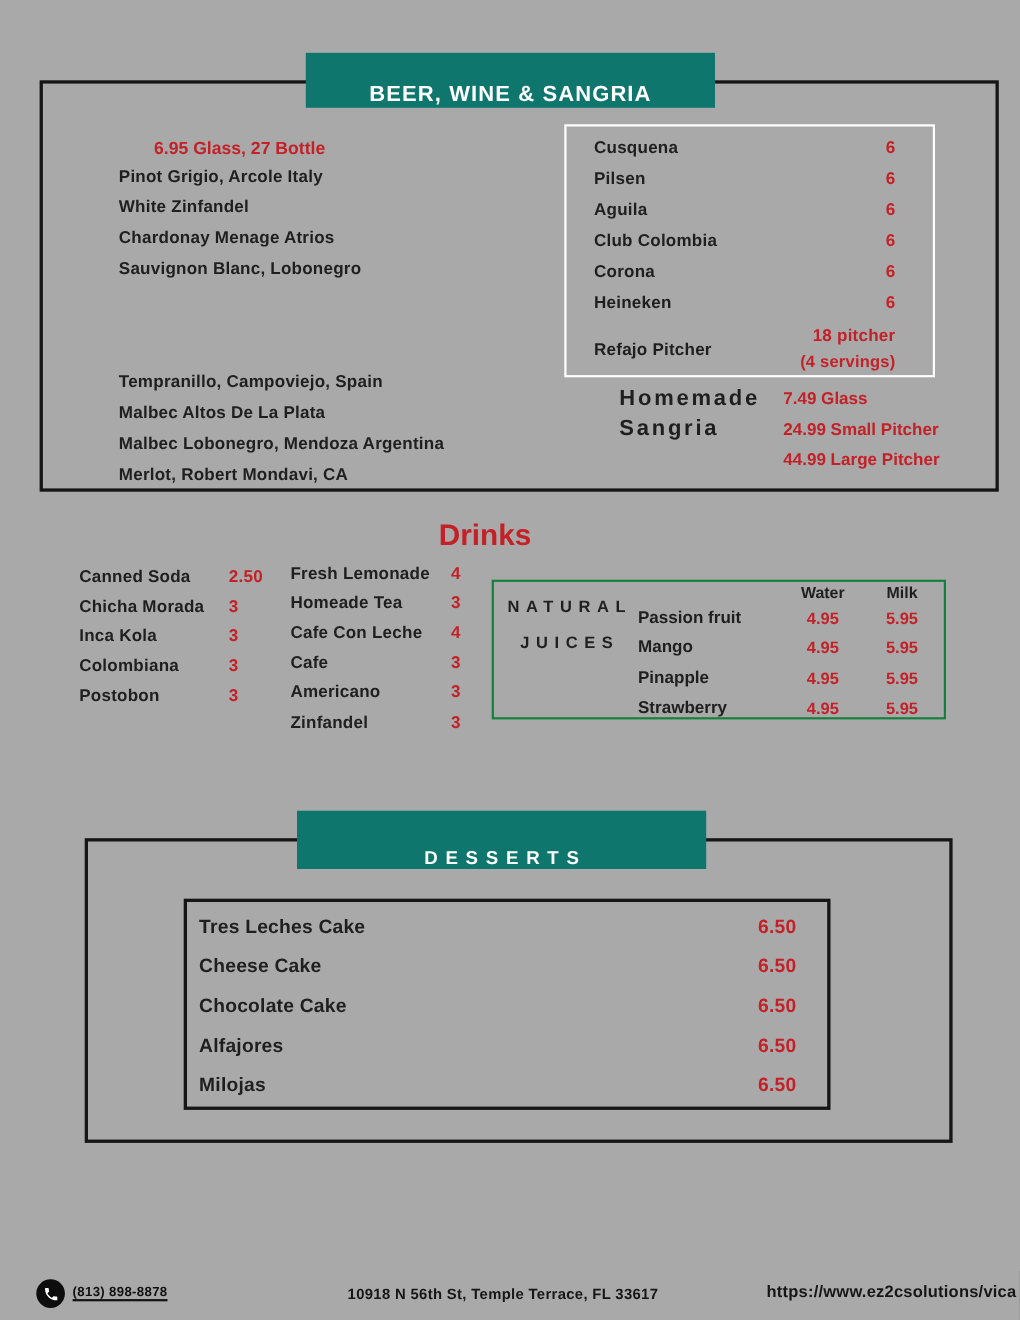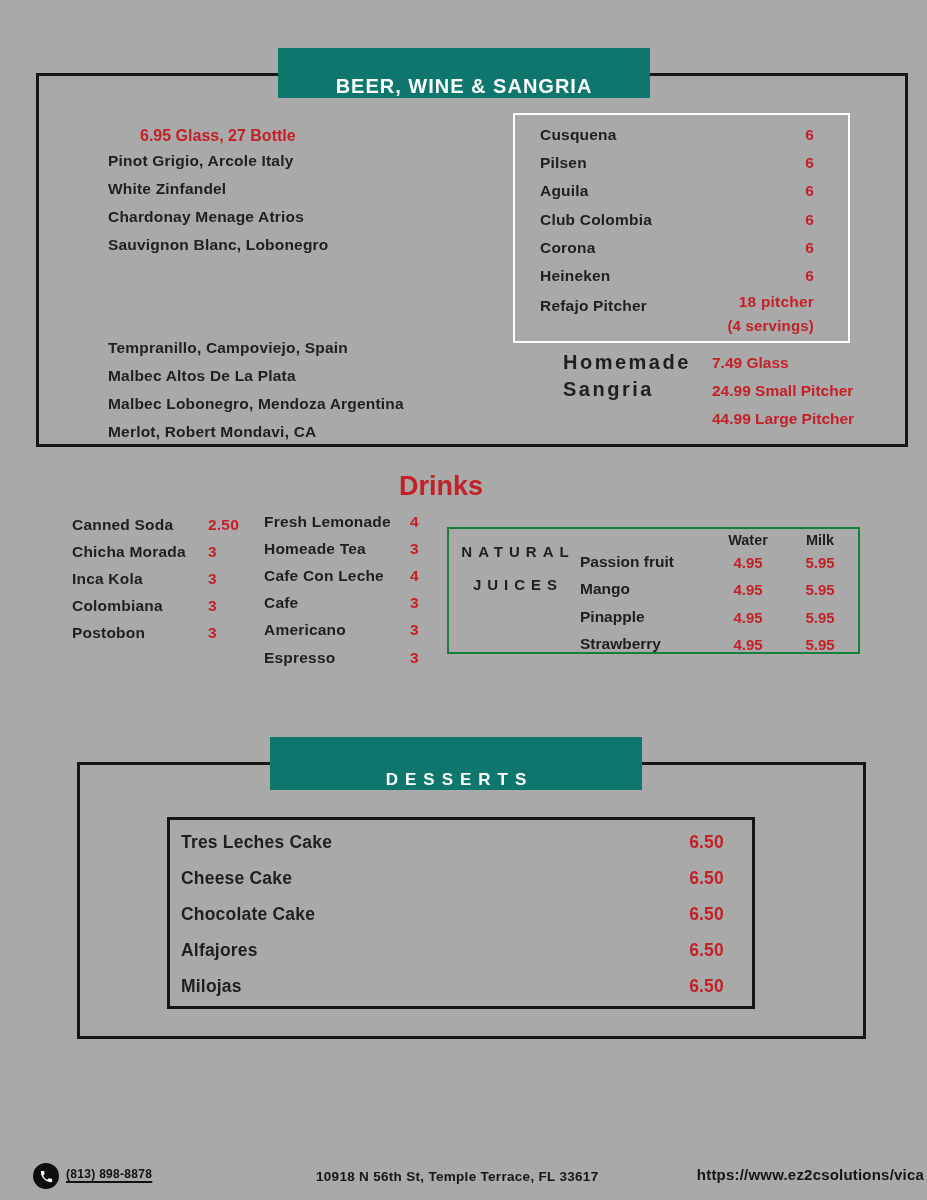--- a/index.html
+++ b/index.html
@@ -19,21 +19,21 @@
 
   
   .bw-banner{left:278px;top:48px;width:372px;height:50px;font-size:20px;letter-spacing:1px;}
   .bw-outer{left:36px;top:73px;width:866px;height:368px;}
   .wine-price-header{position:absolute;left:140px;top:127px;font-size:16px;z-index:2;}
   .wine-list{position:absolute;left:108px;font-size:15.5px;line-height:28px;letter-spacing:.2px;z-index:2;}
   .wine-g1{top:147px;}
   .wine-g2{top:334px;}
   .beer-box{position:absolute;left:513px;top:113px;width:337px;height:230px;border:2px solid #ffffff;box-sizing:border-box;padding-top:6px;z-index:2;}
   .beer-row{display:flex;justify-content:space-between;align-items:center;height:28.2px;padding:0 34px 0 25px;font-size:15.5px;letter-spacing:.2px;}
-  .beer-row.tall{height:56px;align-items:flex-start;}
+  .beer-row.tall{height:56px;align-items:center;}
   .beer-row.tall .beer-name{padding-top:2px;line-height:28px;}
   .price-stack{text-align:right;line-height:24px;font-size:15.5px;}
   .price-stack .note{font-size:15px;}
   .sangria-label{position:absolute;left:563px;top:349px;font-size:20px;letter-spacing:2.5px;line-height:27px;z-index:2;}
   .sangria-prices{position:absolute;left:712px;top:349px;font-size:15.5px;line-height:28px;z-index:2;}
 
   
   .drinks-title{position:absolute;left:361px;top:471px;width:160px;text-align:center;font-size:27px;}
   .dcol{position:absolute;font-size:15.5px;letter-spacing:.2px;}
   .dcol .drow{display:flex;align-items:center;height:27.2px;}
@@ -175,21 +175,21 @@
     </div>
     <div class="drow">
       <span class="dname">Cafe</span>
       <span class="red">3</span>
     </div>
     <div class="drow">
       <span class="dname">Americano</span>
       <span class="red">3</span>
     </div>
     <div class="drow">
-      <span class="dname">Espresso</span>
+      <span class="dname">Zinfandel</span>
       <span class="red">3</span>
     </div>
   </div>
 
   <div class="juices-box">
     <div class="juices-label">
       <div>NATURAL</div>
       <div>JUICES</div>
     </div>
     <div class="jh jh-water">Water</div>

